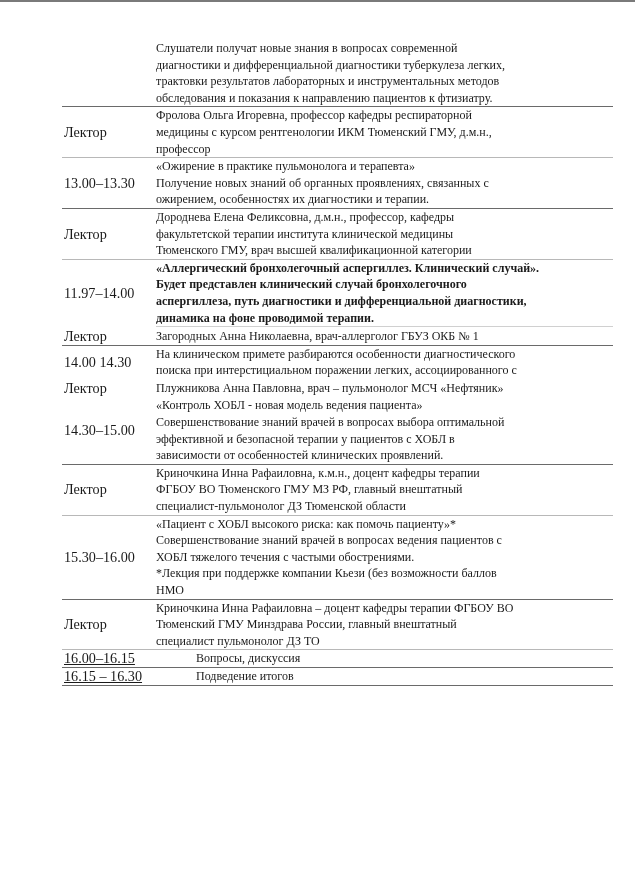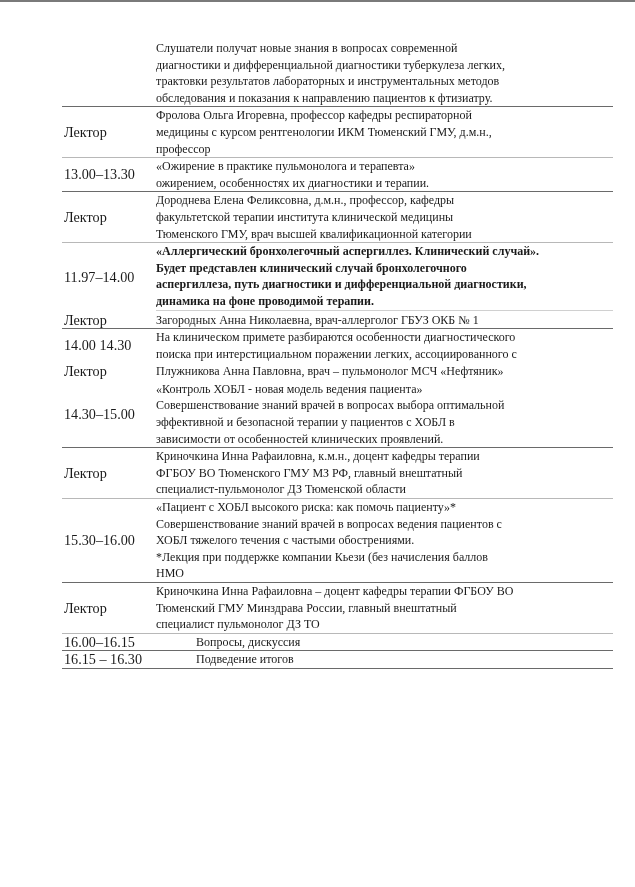--- a/index.html
+++ b/index.html
@@ -14,21 +14,21 @@
     .row.sep-heavy { border-bottom: 1px solid #6a6a6a; }
     .row.sep-light { border-bottom: 1px solid #b8b8b8; }
     .row.sep-none { border-bottom: 1px solid transparent; }
     .time {
       width: 92px; flex: 0 0 92px;
       display: flex; align-items: center;
       font-size: 14.2px; line-height: 16.6px; padding-left: 2px;
     }
     .content { flex: 1; font-size: 12px; line-height: 16.6px; padding-right: 2px; }
     .content div { white-space: nowrap; }
-    .row.short .time { width: 132px; flex: 0 0 132px; }
+    .row.short .time { width: 132px; flex: 0 0 132px; text-decoration: underline; }
   </style>
 </head>
 <body>
 
 <div class="topbar"></div>
 
 <div class="sched">
 
   <div class="row sep-heavy">
     <div class="time"></div>
@@ -46,20 +46,21 @@
       <div>Фролова Ольга Игоревна, профессор кафедры респираторной</div>
       <div>медицины с курсом рентгенологии ИКМ Тюменский ГМУ, д.м.н.,</div>
       <div>профессор</div>
     </div>
   </div>
 
   <div class="row sep-heavy">
     <div class="time">13.00–13.30</div>
     <div class="content">
       <div>«Ожирение в практике пульмонолога и терапевта»</div>
+      <div>Получение новых знаний об органных проявлениях, связанных с</div>
       <div>ожирением, особенностях их диагностики и терапии.</div>
     </div>
   </div>
 
   <div class="row sep-light">
     <div class="time">Лектор</div>
     <div class="content">
       <div>Дороднева Елена Феликсовна, д.м.н., профессор, кафедры</div>
       <div>факультетской терапии института клинической медицины</div>
       <div>Тюменского ГМУ, врач высшей квалификационной категории</div>
@@ -116,21 +117,21 @@
       <div>специалист-пульмонолог ДЗ Тюменской области</div>
     </div>
   </div>
 
   <div class="row sep-heavy">
     <div class="time">15.30–16.00</div>
     <div class="content">
       <div>«Пациент с ХОБЛ высокого риска: как помочь пациенту»*</div>
       <div>Совершенствование знаний врачей в вопросах ведения пациентов с</div>
       <div>ХОБЛ тяжелого течения с частыми обострениями.</div>
-      <div>*Лекция при поддержке компании Кьези (без начисления баллов</div>
+      <div>*Лекция при поддержке компании Кьези (без возможности баллов</div>
       <div>НМО</div>
     </div>
   </div>
 
   <div class="row sep-light">
     <div class="time">Лектор</div>
     <div class="content">
       <div>Криночкина Инна Рафаиловна – доцент кафедры терапии ФГБОУ ВО</div>
       <div>Тюменский ГМУ Минздрава России, главный внештатный</div>
       <div>специалист пульмонолог ДЗ ТО</div>

